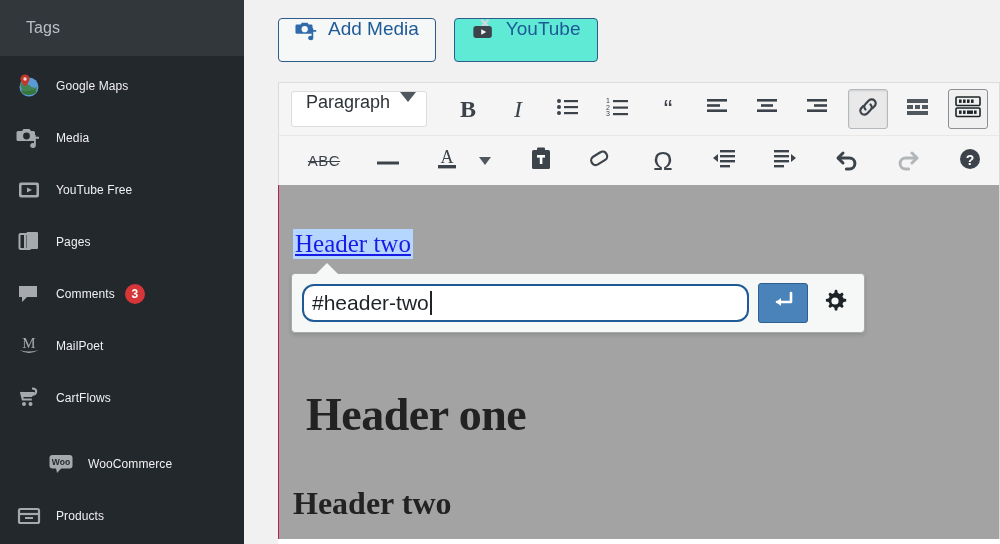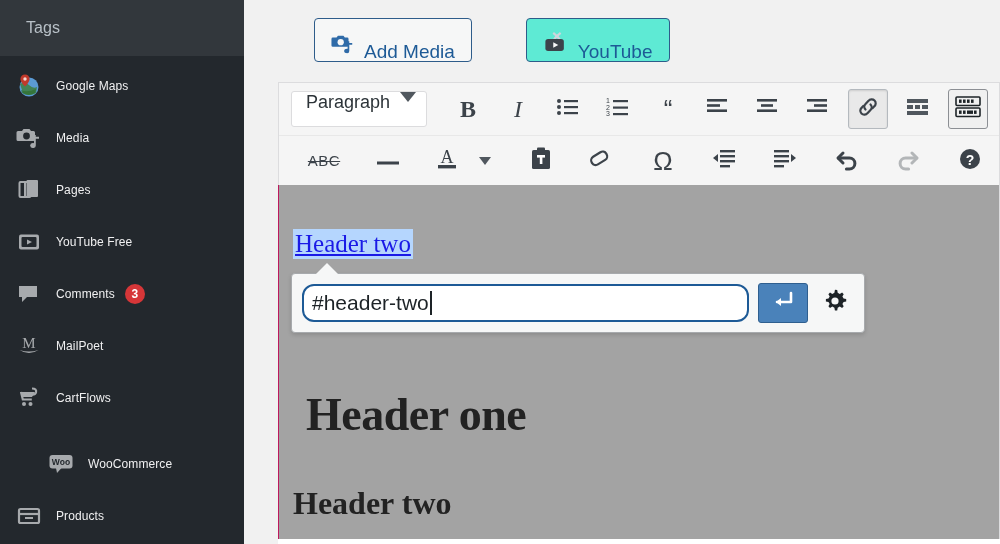--- a/index.html
+++ b/index.html
@@ -49,24 +49,24 @@
   
   .editor{
     position:absolute;left:278px;top:0;width:722px;height:544px;
     background:#fff;
   }
   .media-bar{
     height:82px;box-sizing:border-box;padding:18px 0 0 0;
     background:#f1f1f1;display:flex;align-items:flex-start;gap:18px;
   }
   .btn{
-    display:inline-flex;align-items:flex-end;gap:9px;
+    display:inline-flex;align-items:flex-start;gap:9px;
     height:44px;padding:0 16px;box-sizing:border-box;
     border:1px solid #2e5c8a;border-radius:4px;background:#f6f7f7;
-    color:#1d5a96;font-size:19px;cursor:pointer;margin-left:36px;
+    color:#1d5a96;font-size:19px;cursor:pointer;
   }
   .btn.yt{background:#5eead4;}
   .btn-label{line-height:1;}
 
   .tb-wrap{
     border:1px solid #dcdcde;border-bottom:none;background:#f5f5f5;
   }
   .tb-row{
     display:flex;align-items:center;height:52px;padding:0 6px;
     box-sizing:border-box;
@@ -188,37 +188,37 @@
             <path d="M18 10 v8.2 a2.4 2.4 0 1 0 1.8 2.3 v-6.8 h3.2 v-1.9 h-3.2 v-1.8 z" fill="#a7aaad"></path>
             <circle cx="16.4" cy="20.5" r="2.2" fill="#a7aaad"></circle>
           </svg>
         </span>
         <span class="mi-label">Media</span>
       </div>
 
       <div class="menu-item">
         <span class="mi-icon">
           <svg width="26" height="26" viewBox="0 0 26 26">
+            <rect x="3" y="5.5" width="20" height="15" rx="2" fill="#a7aaad"></rect>
+            <rect x="5.5" y="8" width="15" height="10" rx="1" fill="#23282d"></rect>
+            <path d="M11 10.4 l5 2.6 l-5 2.6 z" fill="#a7aaad"></path>
+          </svg>
+        </span>
+        <span class="mi-label">YouTube Free</span>
+      </div>
+
+      <div class="menu-item">
+        <span class="mi-icon">
+          <svg width="26" height="26" viewBox="0 0 26 26">
             <rect x="3.5" y="5" width="11" height="15" rx="1" fill="none" stroke="#a7aaad" stroke-width="2"></rect>
             <path d="M9 5 v15" stroke="#a7aaad" stroke-width="2"></path>
             <rect x="10.5" y="3" width="11.5" height="17" rx="1" fill="#a7aaad"></rect>
           </svg>
         </span>
         <span class="mi-label">Pages</span>
-      </div>
-
-      <div class="menu-item">
-        <span class="mi-icon">
-          <svg width="26" height="26" viewBox="0 0 26 26">
-            <rect x="3" y="5.5" width="20" height="15" rx="2" fill="#a7aaad"></rect>
-            <rect x="5.5" y="8" width="15" height="10" rx="1" fill="#23282d"></rect>
-            <path d="M11 10.4 l5 2.6 l-5 2.6 z" fill="#a7aaad"></path>
-          </svg>
-        </span>
-        <span class="mi-label">YouTube Free</span>
       </div>
 
       <div class="menu-item">
         <span class="mi-icon">
           <svg width="26" height="26" viewBox="0 0 26 26">
             <path d="M3 5 h18 v11 h-10 l-5 5 v-5 h-3 z" fill="#a7aaad"></path>
           </svg>
         </span>
         <span class="mi-label">Comments</span>
         <span class="badge">3</span>

